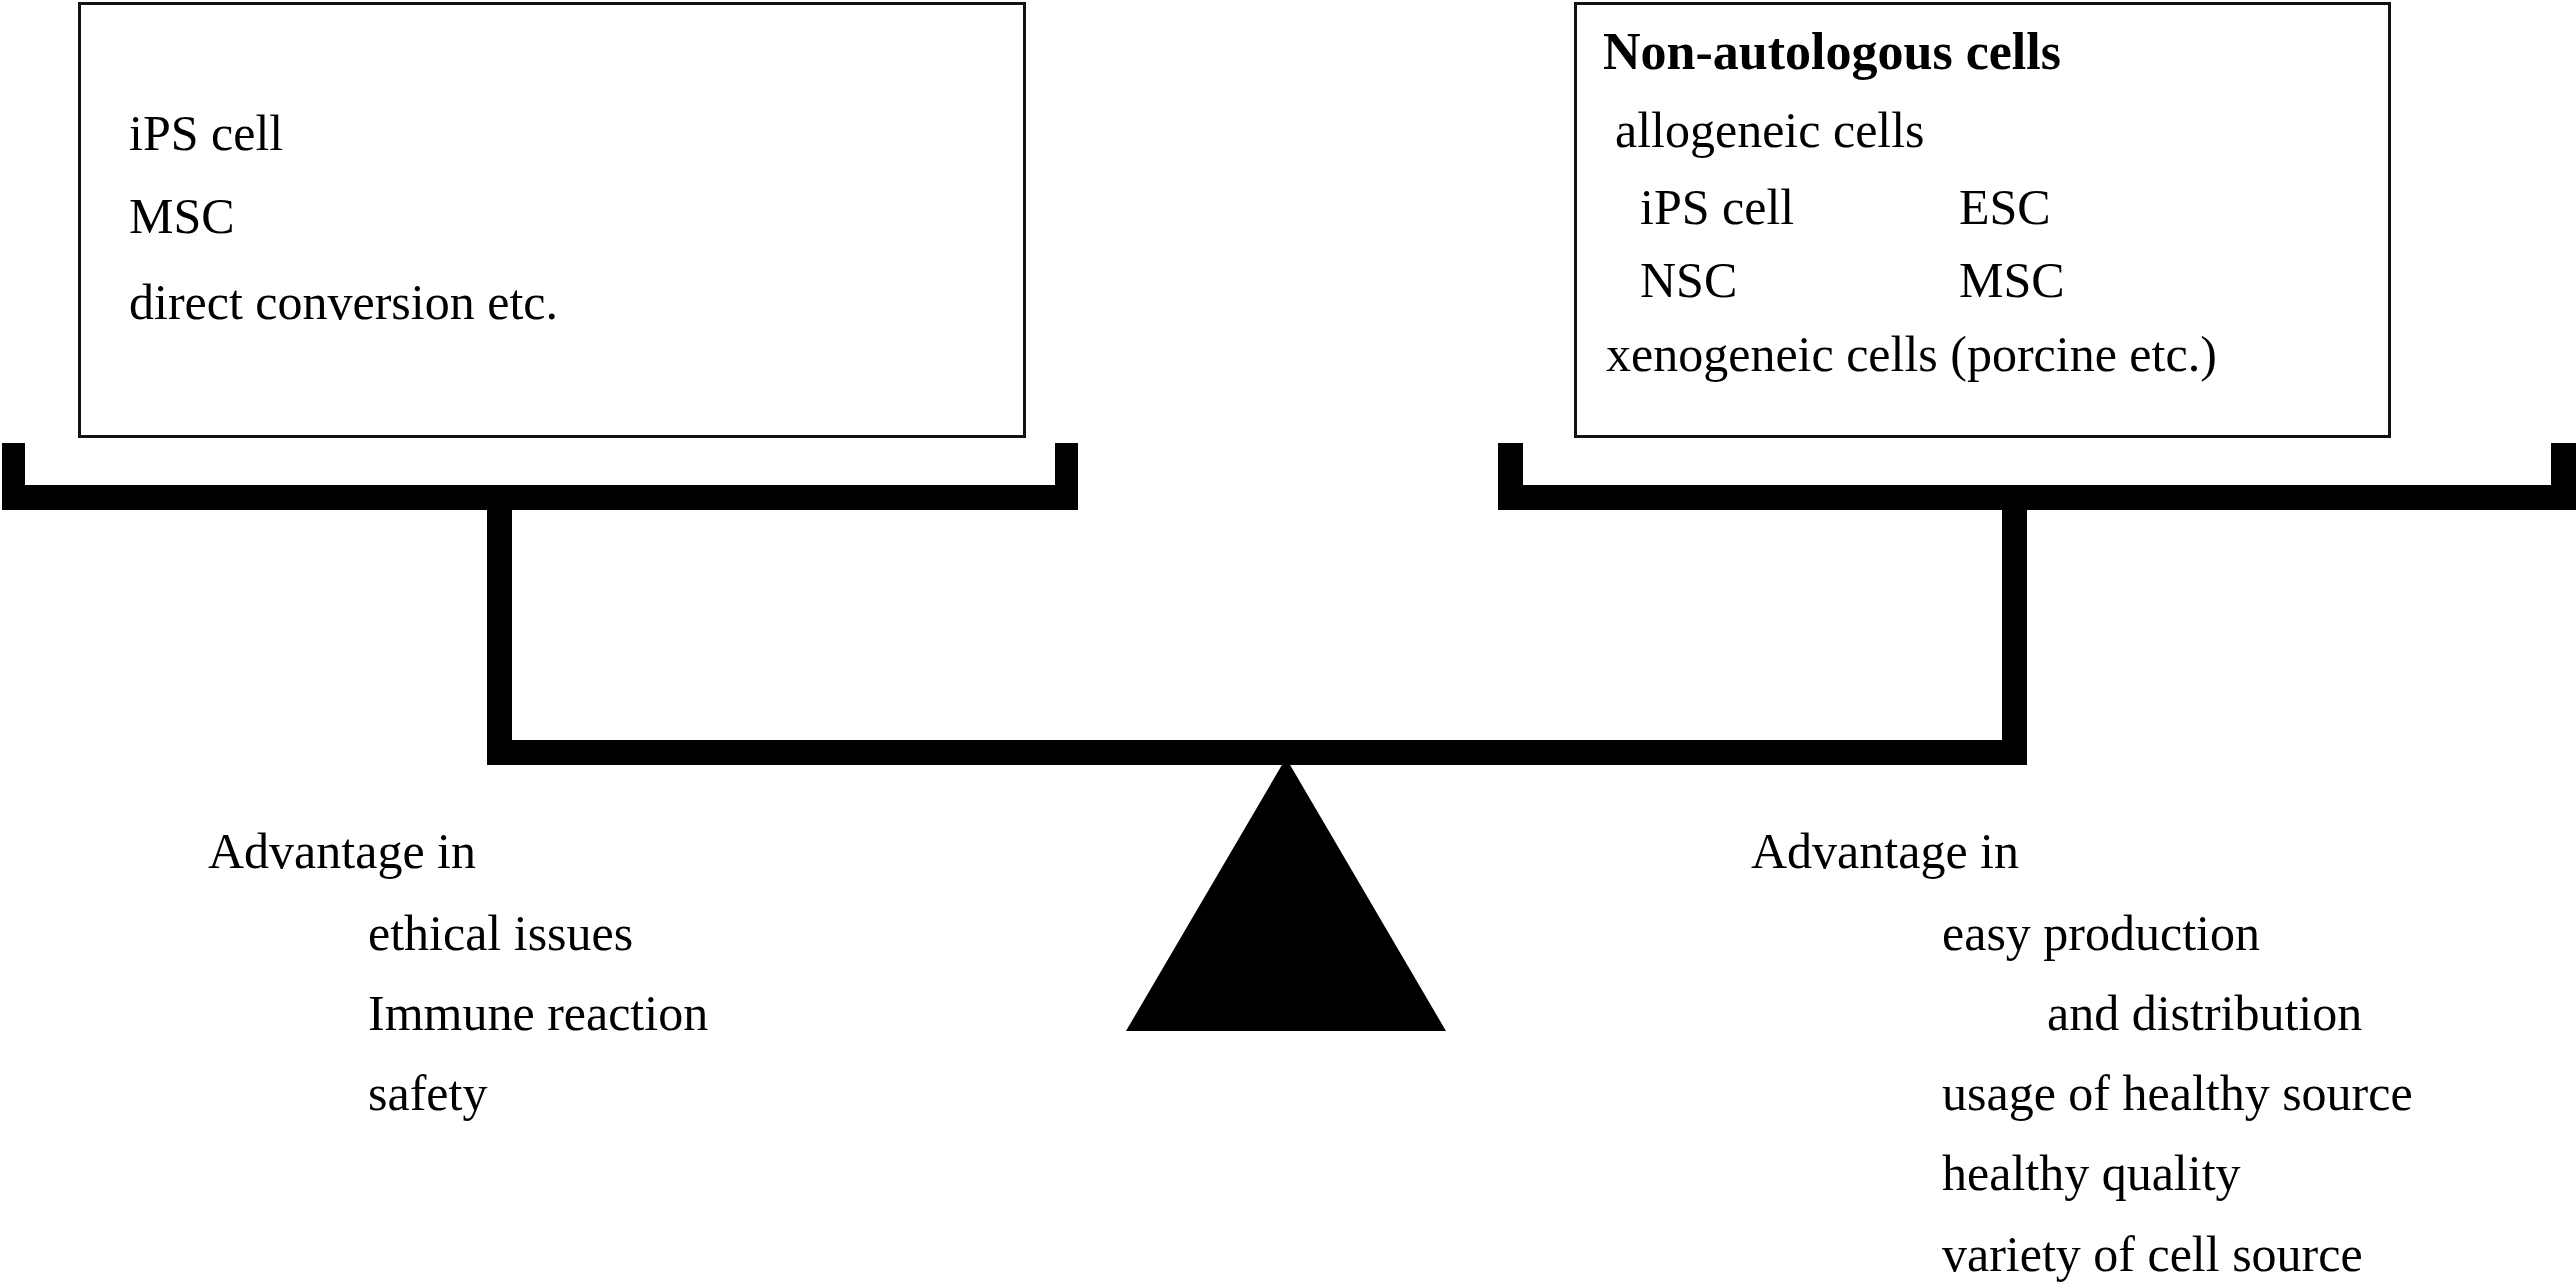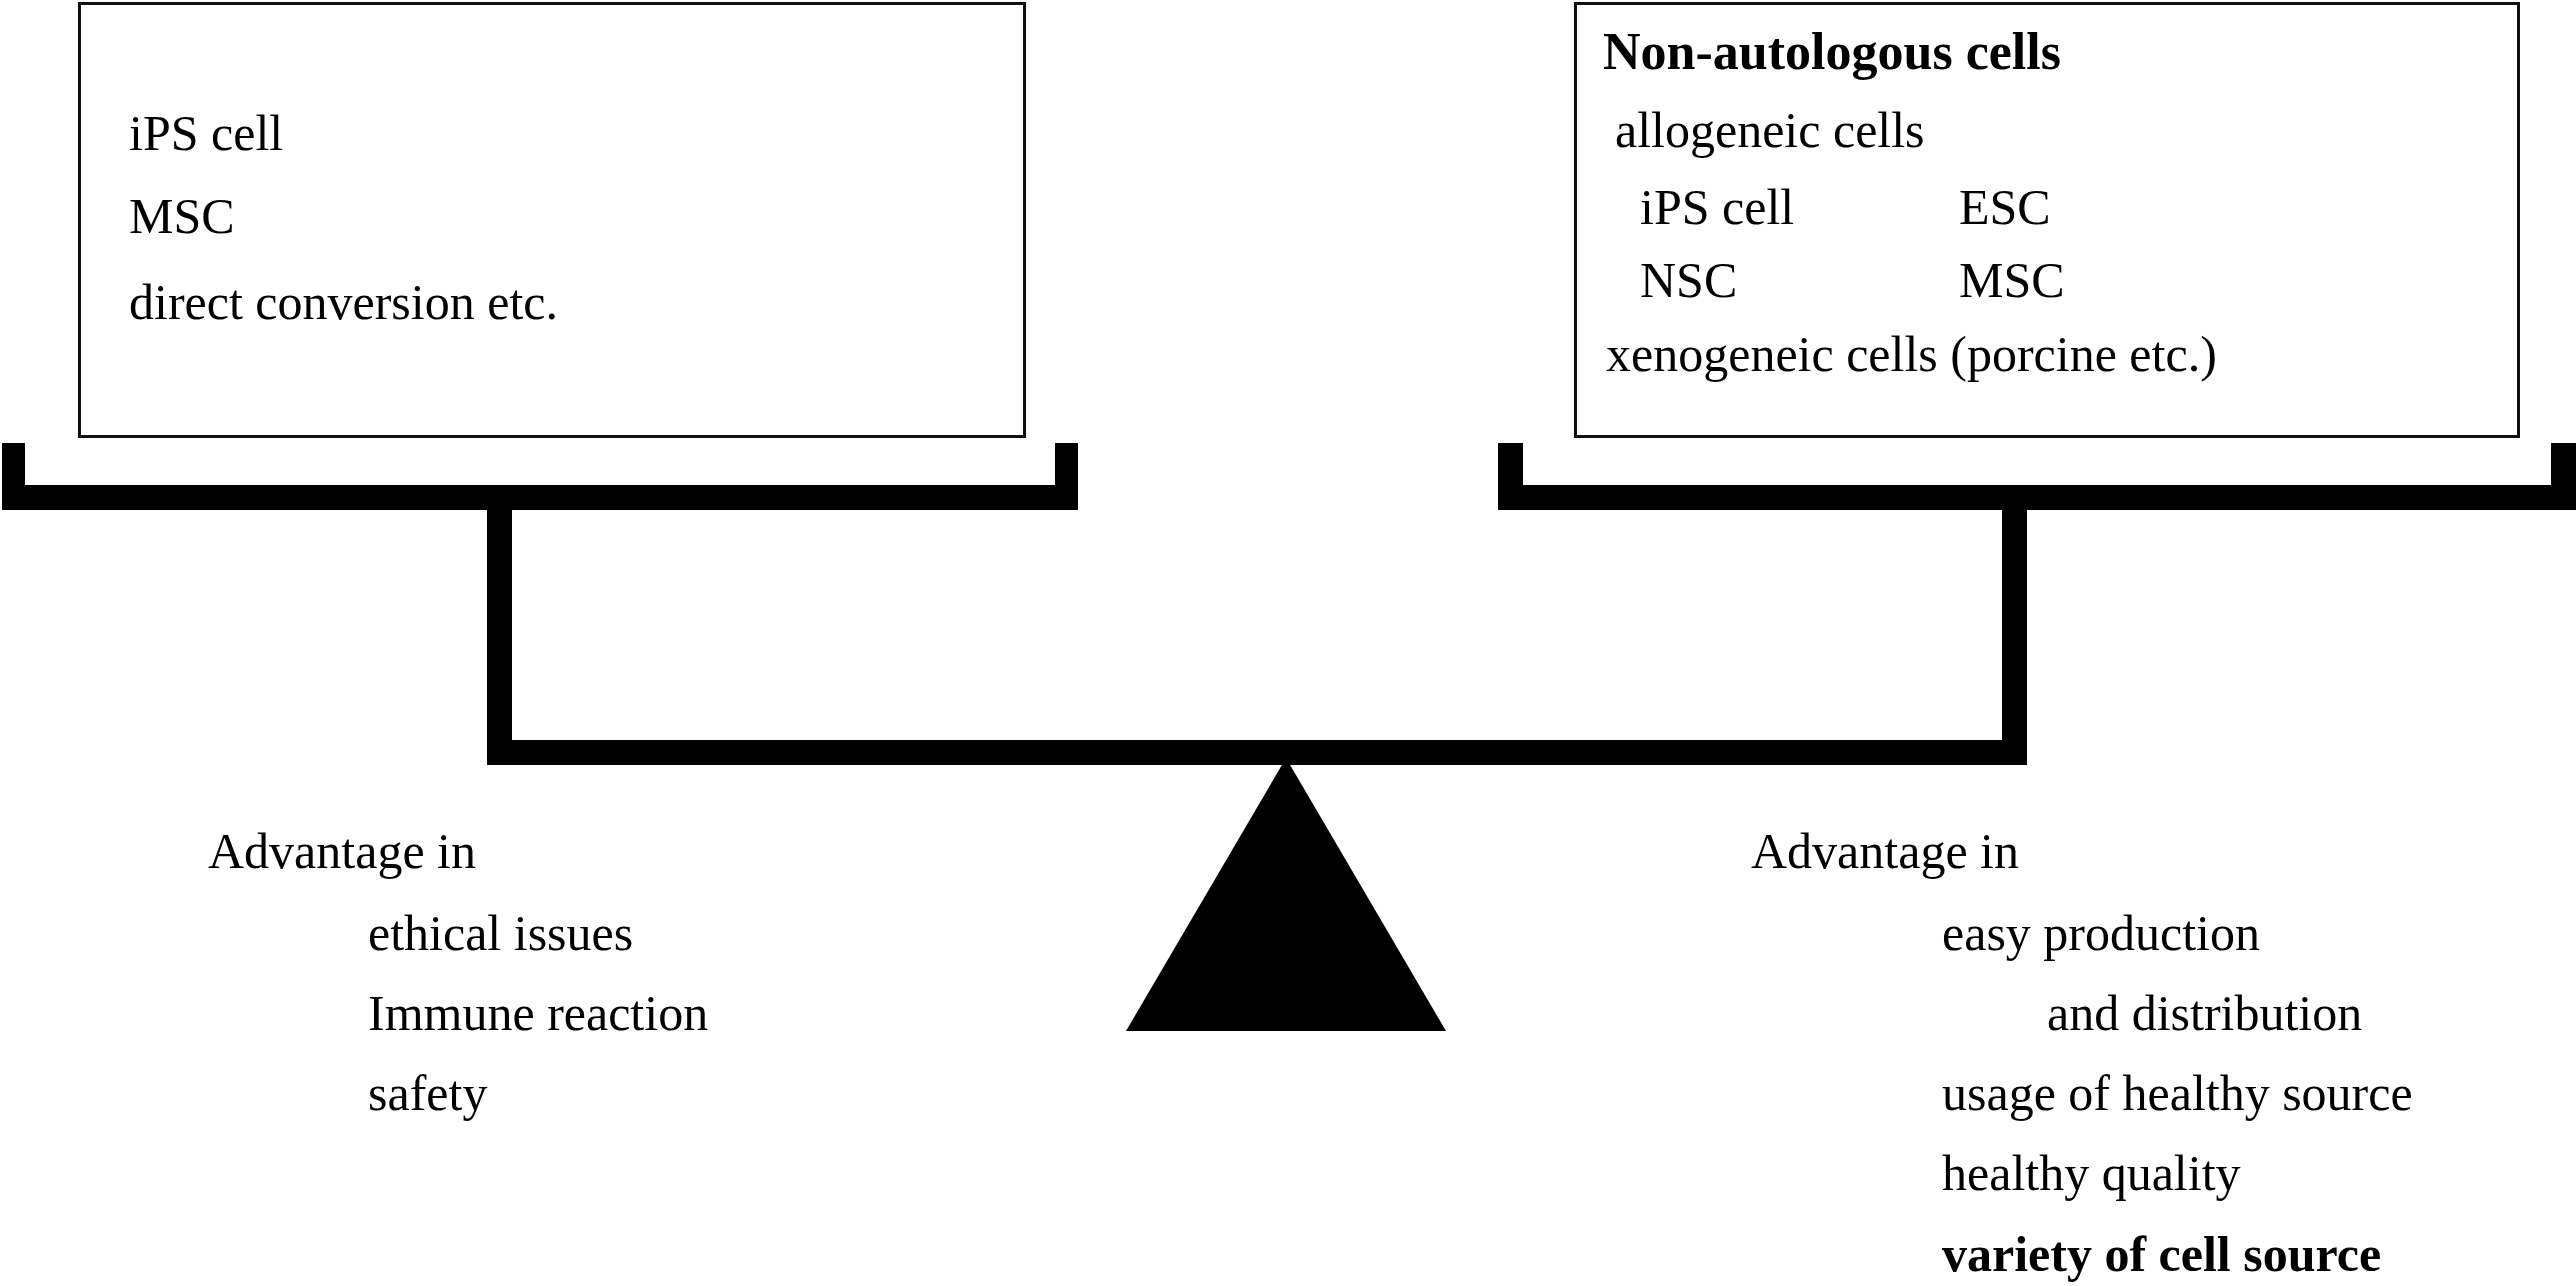--- a/index.html
+++ b/index.html
@@ -26,21 +26,21 @@
   }
   #box-autologous {
     left: 78px;
     top: 1.9px;
     width: 948px;
     height: 436px;
   }
   #box-nonautologous {
     left: 1574px;
     top: 1.9px;
-    width: 946px;
+    width: 817px;
     height: 436px;
   }
 
   .box-inner {
     position: relative;
     width: 100%;
     height: 100%;
   }
 
   .box-title {
@@ -122,21 +122,21 @@
   #adv-left .a1 { left: 160px; top: 82px;  }
   #adv-left .a2 { left: 160px; top: 162px; }
   #adv-left .a3 { left: 160px; top: 242px; }
 
   #adv-right { left: 1751px; top: 826px; }
   #adv-right .b0 { left: 0px;   top: 0px;   }
   #adv-right .b1 { left: 191px; top: 82px;  }
   #adv-right .b2 { left: 296px; top: 162px; }
   #adv-right .b3 { left: 191px; top: 242px; }
   #adv-right .b4 { left: 191px; top: 322px; }
-  #adv-right .b5 { left: 191px; top: 403px; font-weight: bold; }
+  #adv-right .b5 { left: 191px; top: 403px; }
 </style>
 </head>
 <body>
 
 <div id="canvas">
 
   <div class="cellbox" id="box-autologous">
     <div class="box-inner">
       <div class="box-line l1">iPS cell</div>
       <div class="box-line l2">MSC</div>

